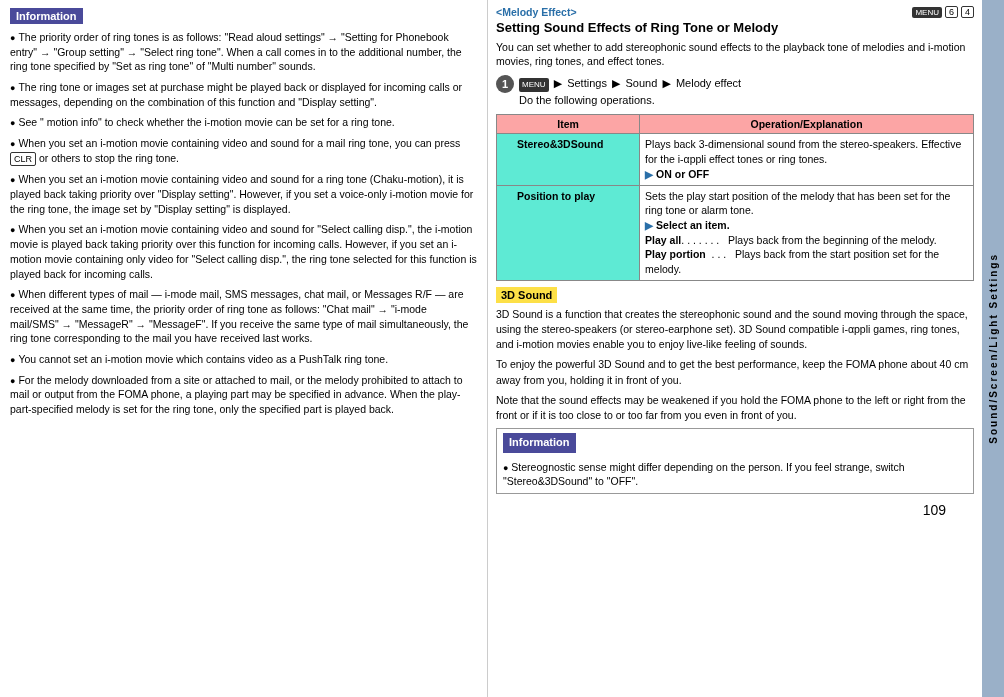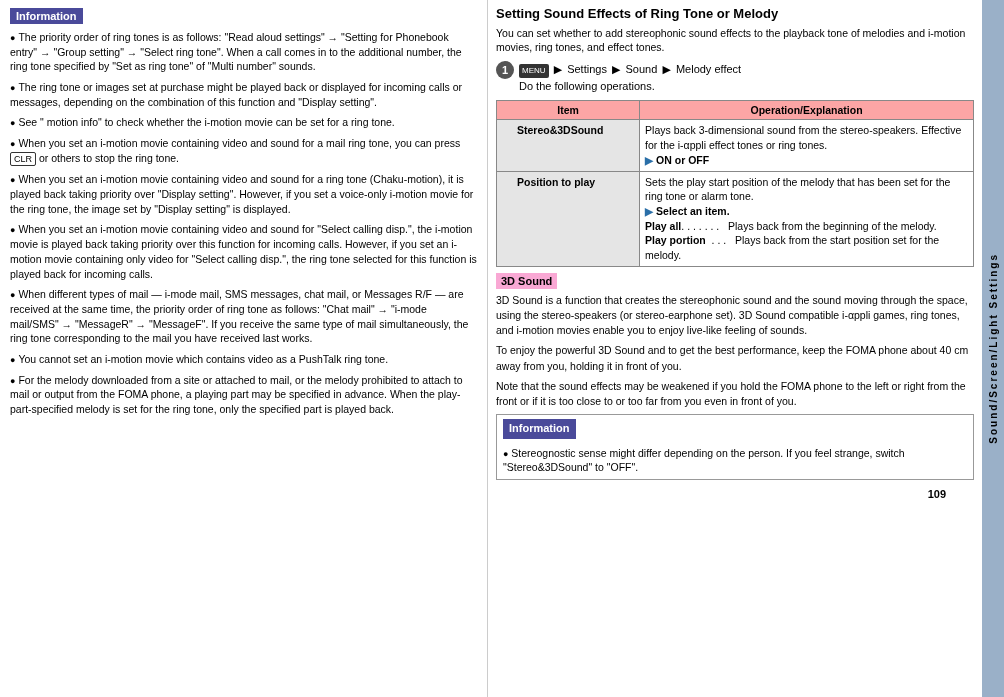--- a/index.html
+++ b/index.html
@@ -177,32 +177,32 @@
     .data-table td {
       border: 1px solid #888;
       padding: 3px 5px;
       vertical-align: top;
       line-height: 1.4;
     }
 
     .data-table td.item-col {
       width: 30%;
       font-weight: bold;
-      background: #e5e5e5;
+      background: #5eead4;
       padding-left: 20px;
     }
 
     .highlight-arrow {
       color: #2a6fa8;
       font-weight: bold;
     }
 
     
     .section-header {
-      background: #f9a8d4;
+      background: #fde047;
       font-weight: bold;
       font-size: 11px;
       padding: 2px 5px;
       margin-bottom: 4px;
       display: inline-block;
     }
 
     .section-body {
       font-size: 10.5px;
       line-height: 1.45;
@@ -226,22 +226,22 @@
       padding: 4px 6px;
       font-size: 10.5px;
       line-height: 1.4;
       margin-bottom: 4px;
     }
 
     .page-num-area {
       width: 100%;
       text-align: right;
       padding-right: 28px;
-      font-size: 11px;
-      font-weight: bold;
+      font-size: 14px;
+      font-weight: normal;
       padding-top: 4px;
       margin-top: auto;
     }
 
     .right-wrapper {
       position: relative;
       width: 516px;
       height: 697px;
       display: flex;
     }
@@ -288,20 +288,28 @@
     <div class="bullet-item">You cannot set an i-motion movie which contains video as a PushTalk ring tone.</div>
     <div class="bullet-item">For the melody downloaded from a site or attached to mail, or the melody prohibited to attach to mail or output from the FOMA phone, a playing part may be specified in advance. When the play-part-specified melody is set for the ring tone, only the specified part is played back.</div>
   </div>
 </div>
 
 <div class="right-wrapper">
   <div class="right-main">
     <div class="right-content">
 
       
+      <div class="melody-header">
+        <span class="melody-tag">&lt;Melody Effect&gt;</span>
+        <div class="menu-badge">
+          <span class="menu-icon">MENU</span>
+          <span class="num-badge">6</span>
+          <span class="num-badge">4</span>
+        </div>
+      </div>
 
       
       <div class="page-title">Setting Sound Effects of Ring Tone or Melody</div>
 
       
       <div class="description-text">You can set whether to add stereophonic sound effects to the playback tone of melodies and i-motion movies, ring tones, and effect tones.</div>
 
       
       <div class="step-instruction">
         <div class="step-num">1</div>

